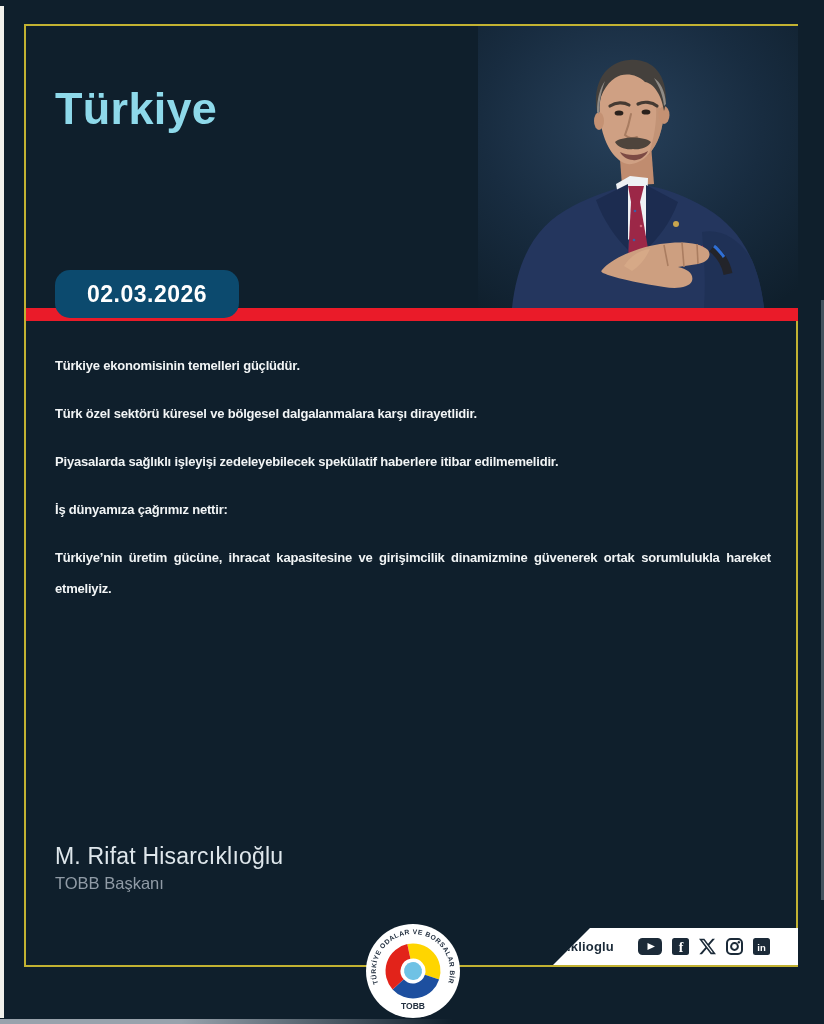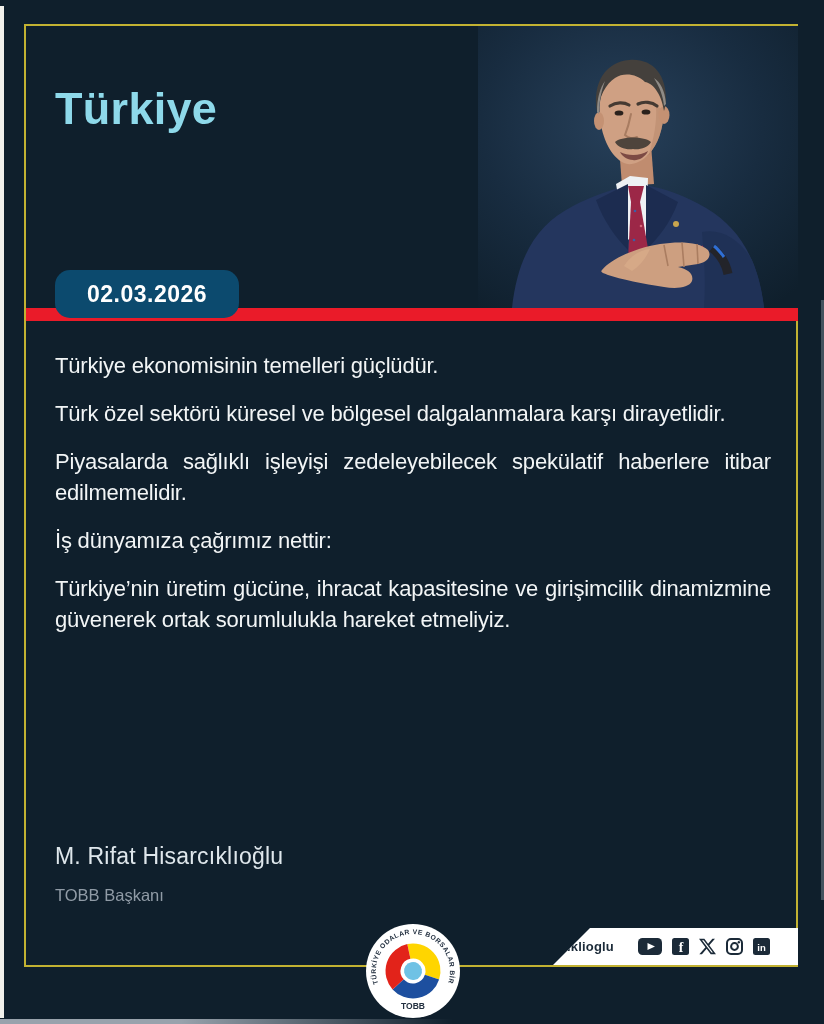--- a/index.html
+++ b/index.html
@@ -32,28 +32,28 @@
   }
   .portrait{
     position:absolute;left:478px;top:26px;width:320px;height:282px;
     z-index:1;overflow:hidden;
   }
   .body-text{
     position:absolute;left:55px;top:350px;width:716px;z-index:1;
   }
   .body-text p{
     margin:0 0 17px 0;
-    font-size:22px;line-height:31px;font-weight:normal;color:#f2f5f6;
+    font-size:13px;line-height:31px;font-weight:bold;color:#f2f5f6;
     letter-spacing:-0.2px;text-align:justify;
   }
   .body-text p.tight{}
   .body-text p:last-child{margin-bottom:4px;}
   .signature{position:absolute;left:55px;top:843px;z-index:1;}
   .signature .name{font-size:23px;font-weight:400;color:#dfe7ec;letter-spacing:0.2px;text-align:right;}
-  .signature .role{font-size:16.5px;font-weight:400;color:#909ba6;margin-top:16px;}
+  .signature .role{font-size:16.5px;font-weight:400;color:#909ba6;margin-top:4px;}
   .social-banner{
     position:absolute;left:553px;top:928px;width:245px;height:37px;
     background:#ffffff;z-index:4;
     clip-path:polygon(37px 0,100% 0,100% 100%,0 100%);
     display:flex;align-items:center;justify-content:flex-end;
     gap:10px;padding-right:28px;
   }
   .social-banner .handle{
     font-size:13px;font-weight:bold;color:#1b2a38;letter-spacing:0.2px;
   }

